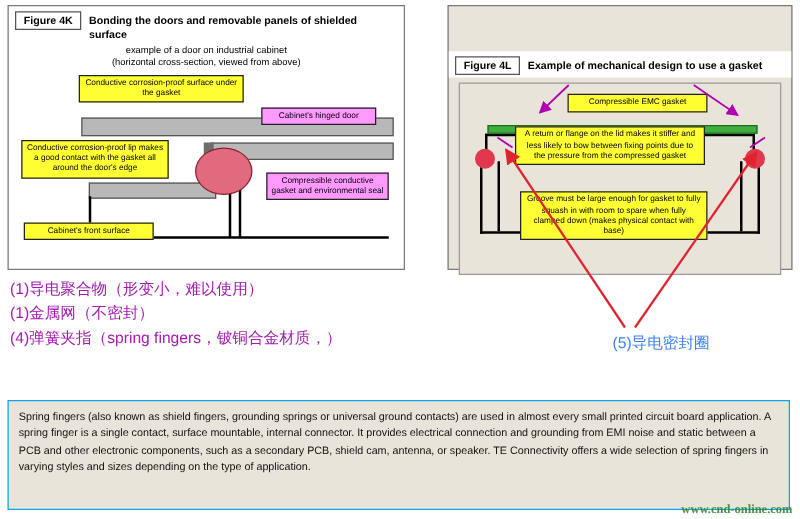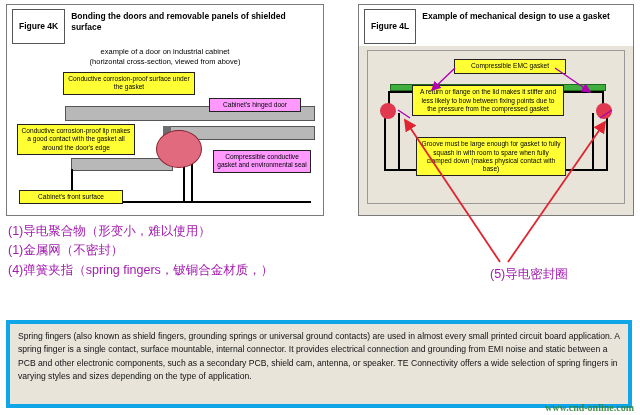--- a/index.html
+++ b/index.html
@@ -19,21 +19,21 @@
   #fig4k{left:6px;top:4px;width:318px;height:212px;}
   #fig4l{left:358px;top:4px;width:276px;height:212px;background:#e8e4da;}
   .fig-head{
     display:flex;align-items:flex-start;gap:6px;
     padding:4px 5px 2px 5px;
   }
   .fig-tag{
     border:1px solid #555;
     font-size:8.5px;
     font-weight:bold;
-    padding:12px 6px;
+    padding:2px 6px;
     background:#fff;
     white-space:nowrap;
     line-height:1.1;
   }
   .fig-title{
     font-size:8.5px;font-weight:bold;line-height:1.25;
     padding-top:2px;
   }
   .fig-sub{
     font-size:7.5px;line-height:1.25;text-align:center;
@@ -63,26 +63,26 @@
   .redcirc{position:absolute;background:#e0384e;border-radius:50%;}
   .greenbar{position:absolute;background:#3fae3f;border:1px solid #1d6b1d;}
 
   .cnlist{
     position:absolute;left:8px;top:222px;width:330px;
     font-size:12.5px;line-height:1.55;color:#a21caf;
   }
   .cnlist div{white-space:nowrap;}
   .cn-right{
     position:absolute;left:490px;top:266px;
-    font-size:12.5px;color:#a21caf;white-space:nowrap;
+    font-size:12.5px;color:#3b82f6;white-space:nowrap;
   }
 
   #para{
     position:absolute;left:6px;top:320px;width:626px;height:88px;
-    border:4px solid #0ea5e9;
+    border:1px solid #0ea5e9;
     background:#e8e4da;
     box-sizing:border-box;
     padding:6px 8px;
     font-size:8.6px;
     line-height:1.55;
     color:#111;
   }
   .wm{
     position:absolute;right:6px;bottom:2px;
     font-size:10px;color:#2f7f2f;font-weight:bold;opacity:.85;
@@ -115,21 +115,21 @@
 
     <div class="cal yellow" style="left:50px;top:4px;width:132px;">Conductive corrosion-proof surface under the gasket</div>
     <div class="cal pink" style="left:196px;top:30px;width:92px;">Cabinet's hinged door</div>
     <div class="cal yellow" style="left:4px;top:56px;width:118px;">Conductive corrosion-proof lip makes a good contact with the gasket all around the door's edge</div>
     <div class="cal pink" style="left:200px;top:82px;width:98px;">Compressible conductive gasket and environmental seal</div>
     <div class="cal yellow" style="left:6px;top:122px;width:104px;">Cabinet's front surface</div>
   </div>
 </div>
 
 <div class="fig" id="fig4l">
-  <div class="fig-head" style="background:#ffffff;">
+  <div class="fig-head" style="background:#ffffff;margin-top:36px;">
     <span class="fig-tag">Figure 4L</span>
     <span class="fig-title">Example of mechanical design to use a gasket</span>
   </div>
 
   <div class="drawing" id="draw4l">
 
     <div class="ln" style="left:20px;top:40px;width:216px;height:2px;"></div>
     <div class="ln" style="left:20px;top:40px;width:2px;height:22px;"></div>
     <div class="ln" style="left:234px;top:40px;width:2px;height:22px;"></div>
     <div class="ln" style="left:16px;top:118px;width:224px;height:2px;"></div>

